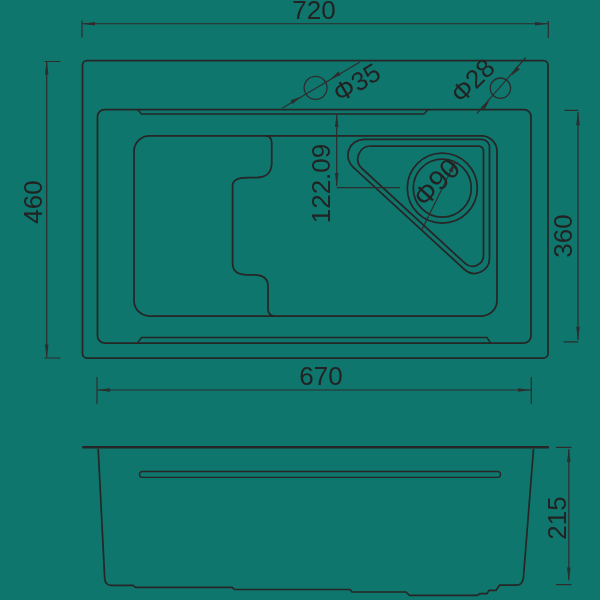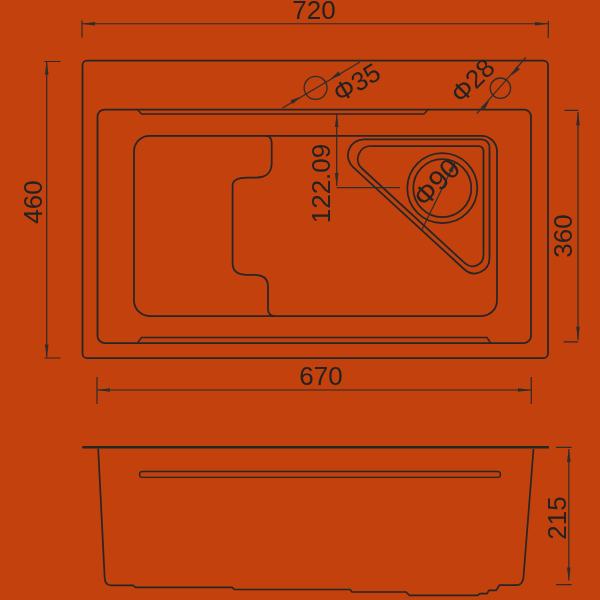--- a/index.html
+++ b/index.html
@@ -1,16 +1,16 @@
 <!DOCTYPE html>
 <html><head>
 <meta charset="utf-8">
 <style>
   html,body{margin:0;padding:0;background:#fff;}
-  #page{width:600px;height:600px;position:relative;background:#c2410c;overflow:hidden;}
+  #page{width:600px;height:600px;position:relative;background:#0f766e;overflow:hidden;}
   svg{position:absolute;left:0;top:0;}
   text{font-family:"Liberation Sans", sans-serif;font-size:26px;fill:#222;}
 </style>
 </head>
 <body>
 <div id="page">
 <svg width="600" height="600" viewBox="0 0 600 600" fill="none">
   <g stroke="#262626" stroke-width="1.75" fill="none">
 
     <rect x="82.5" y="60.5" width="465.5" height="297.5" rx="4.5"></rect>

